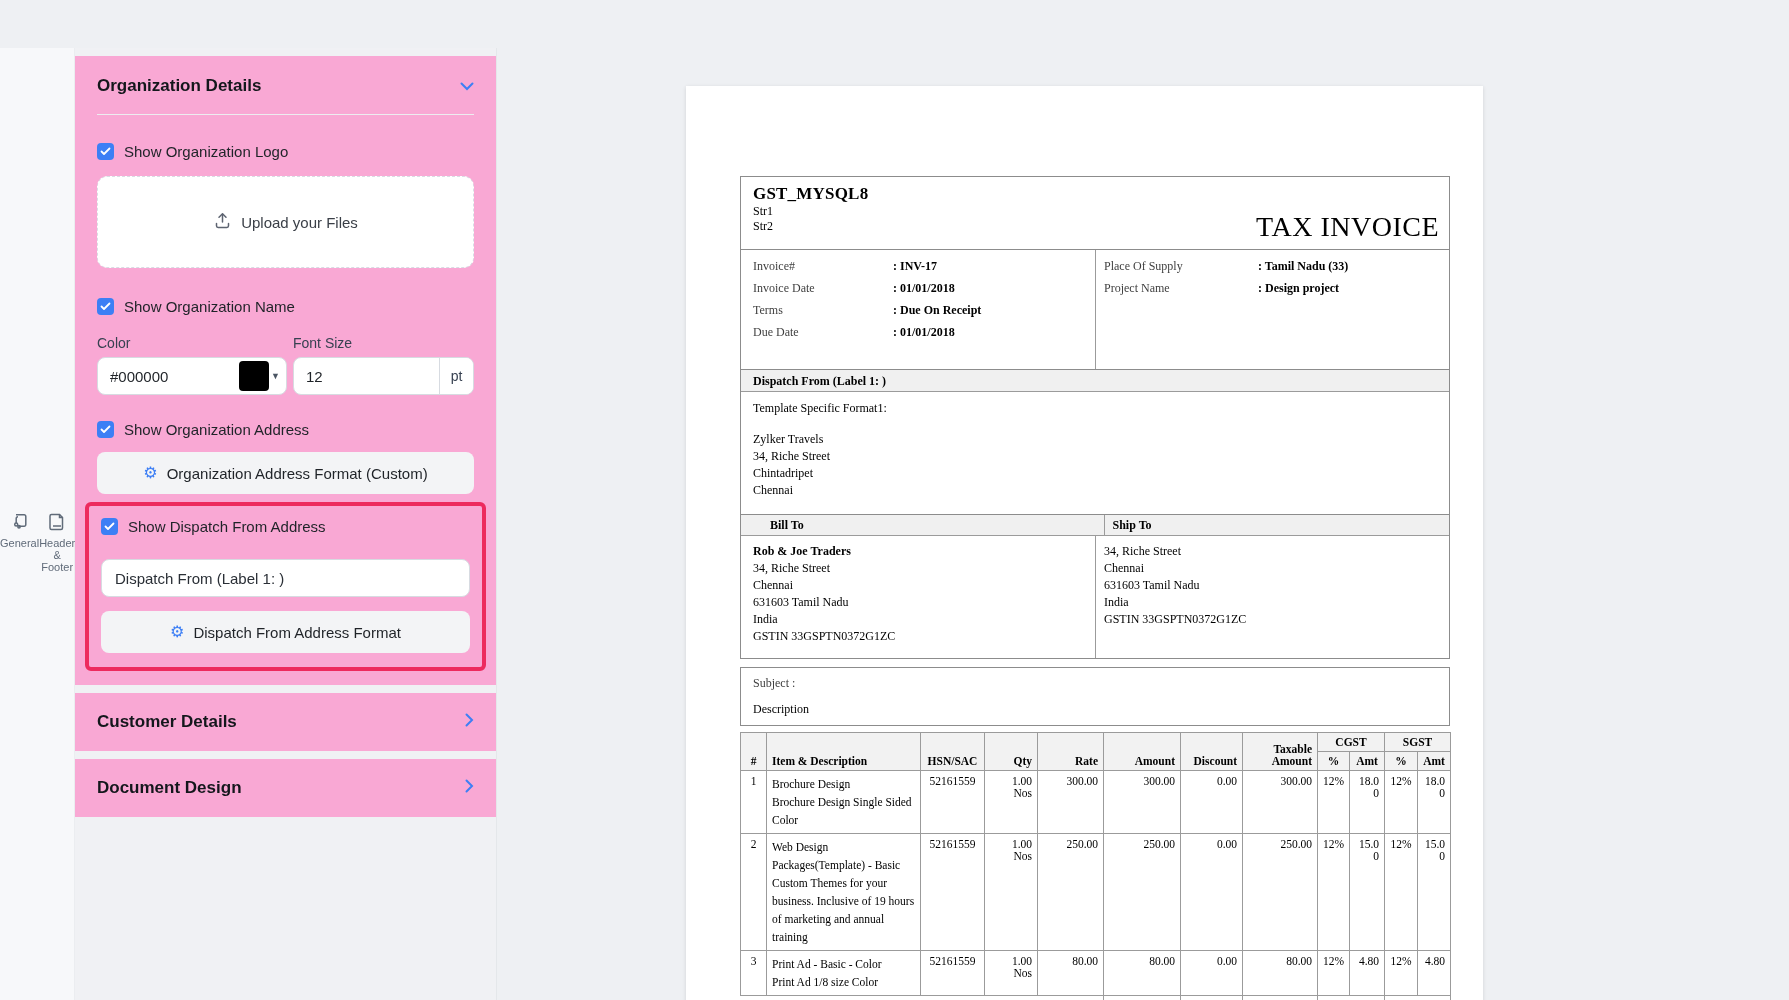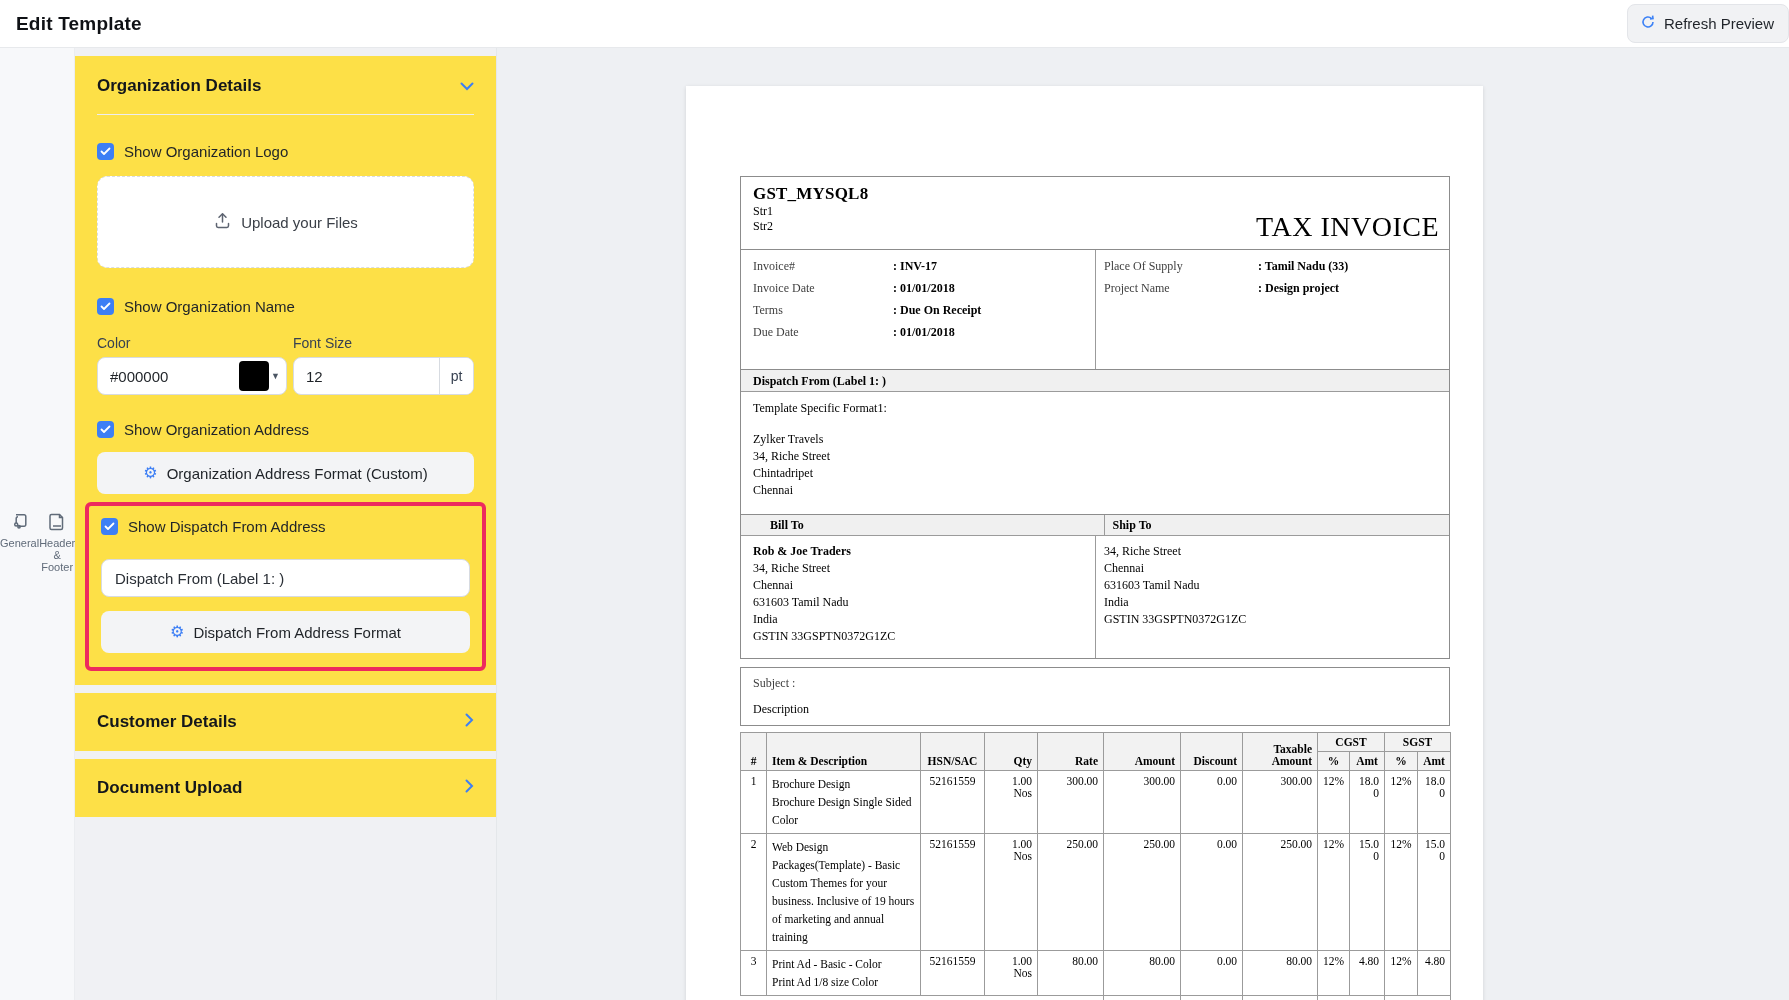--- a/index.html
+++ b/index.html
@@ -27,21 +27,21 @@
   .si-general { margin-top:12px; }
   .si-hf { margin-top:36px; }
   .si-td { margin-top:26px; }
   .si-table { margin-top:24px; }
   .si-total { margin-top:38px; }
   .si-other { margin-top:38px; }
 
   
   .panel { position:absolute; top:48px; left:75px; bottom:0; width:422px; background:#f0f1f4;
            border-right:1px solid #e4e7ea; }
-  .card { background:#fde047; }
+  .card { background:#f9a8d4; }
   .card-a { margin-top:8px; padding:20px 22px 14px; }
   .sec-head { display:flex; align-items:center; justify-content:space-between; cursor:pointer; }
   .sec-head h2 { font-size:17px; font-weight:600; color:#14171c; }
   .sec-rule { border:none; border-top:1px solid #ededf0; margin-top:18px; }
   .chk-row { display:flex; align-items:center; gap:10px; }
   .chk { width:17px; height:17px; background:#3d7ff5; border-radius:4px; flex:0 0 17px;
          display:flex; align-items:center; justify-content:center; cursor:pointer; }
   .chk-label { font-size:15px; color:#1f2328; }
   .row-logo { margin-top:28px; }
   .upload-box { margin-top:16px; height:92px; border:1px dashed #d9dde4; border-radius:10px;
@@ -120,32 +120,20 @@
   td.amt-cell { word-break:break-all; }
   tr.r1 td { height:58px; } tr.r2 td { height:102px; } tr.r3 td { height:45px; }
   tr.subtotal td { font-weight:bold; padding-top:5px; height:30px; }
   tr.subtotal td.reg { font-weight:normal; }
 </style>
 </head>
 <body>
 
 <div class="screen">
 
-  <div class="topbar">
-    <h1>Edit Template</h1>
-    <button class="refresh-btn">
-      <span>
-        <svg width="16" height="16" viewBox="0 0 16 16" fill="none" stroke="#3d82f6" stroke-width="1.6">
-          <path d="M13 8a5 5 0 1 1-1.6-3.7"></path>
-            <path d="M12.6 1.6 13 4.6 10 4.9" fill="none"></path>
-        </svg>
-      </span>
-      <span>Refresh Preview</span>
-    </button>
-  </div>
 
   <div class="sidebar">
     <div class="side-item si-general">
       <svg width="22" height="22" viewBox="0 0 22 22">
         <path d="M7 3.8h8.2a1.6 1.6 0 0 1 1.6 1.6v8.2a1.6 1.6 0 0 1-1.6 1.6H9.4"></path>
         <circle cx="7.2" cy="13.4" r="1.5"></circle>
           <path d="M7.2 11.9V7.5a1.8 1.8 0 0 1 1.8-1.8"></path>
         <circle cx="10" cy="15.8" r="1.2"></circle>
       </svg>
       <span>General</span>
@@ -288,21 +276,21 @@
         <span class="chev">
           <svg width="9" height="14" viewBox="0 0 9 14" fill="none" stroke="#3d7ff5" stroke-width="2" stroke-linecap="round">
               <polyline points="1.5,1.5 7,7 1.5,12.5"></polyline>
             </svg>
         </span>
       </div>
     </div>
 
     <div class="card card-b">
       <div class="sec-head">
-        <h2>Document Upload</h2>
+        <h2>Document Design</h2>
         <span class="chev">
           <svg width="9" height="14" viewBox="0 0 9 14" fill="none" stroke="#3d7ff5" stroke-width="2" stroke-linecap="round">
               <polyline points="1.5,1.5 7,7 1.5,12.5"></polyline>
             </svg>
         </span>
       </div>
     </div>
   </div>
 
   <div class="preview">

